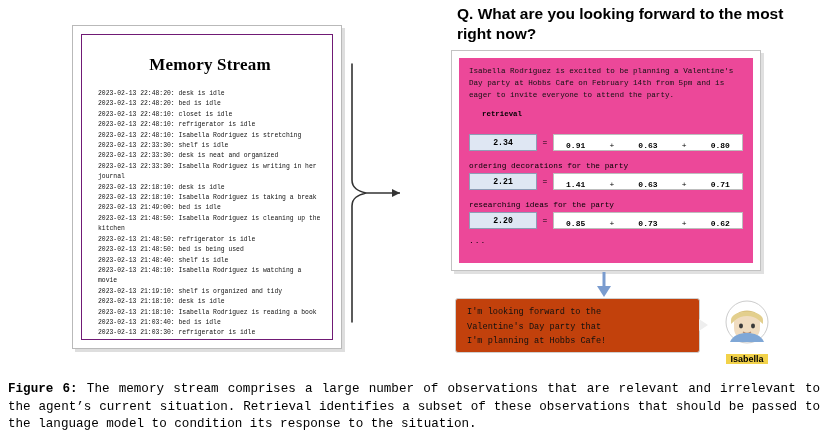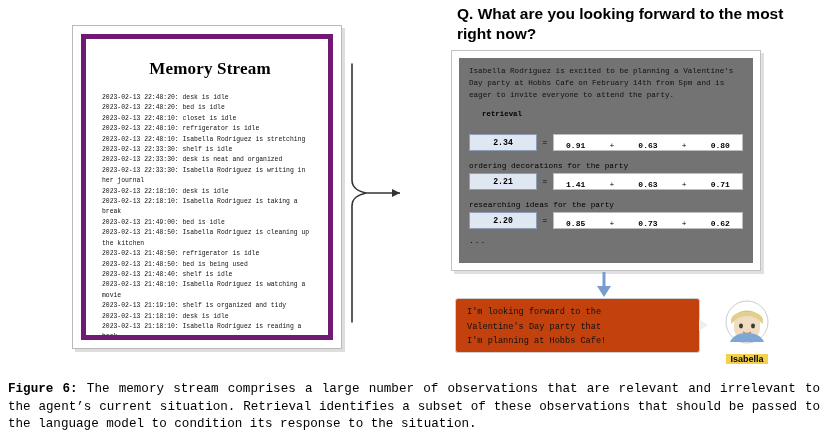--- a/index.html
+++ b/index.html
@@ -31,21 +31,21 @@
     background: #ffffff;
     border: 1px solid #b9b9b9;
     box-shadow: 3px 3px 0 rgba(0,0,0,0.13);
   }
   .memory-inner {
     position: absolute;
     left: 8px;
     top: 8px;
     right: 8px;
     bottom: 8px;
-    border: 5px solid #701a75;
+    border: 1px solid #701a75;
     background: #ffffff;
     overflow: hidden;
     padding-left: 6px;
   }
   .memory-title {
     text-align: center;
     font-family: "Liberation Serif", serif;
     font-weight: bold;
     font-size: 17px;
     margin-top: 20px;
@@ -84,21 +84,21 @@
     background: #ffffff;
     border: 1px solid #c2c2c2;
     box-shadow: 3px 3px 0 rgba(0,0,0,0.12);
   }
   .retrieval-inner {
     position: absolute;
     left: 7px;
     top: 7px;
     right: 7px;
     bottom: 7px;
-    background: #737373;
+    background: #ec4899;
   }
   .obs-text {
     font-family: "Liberation Mono", monospace;
     font-size: 7.6px;
     line-height: 11.8px;
     color: #111111;
     margin: 8px 10px 0 10px;
     white-space: pre-wrap;
   }
   .score-head {

